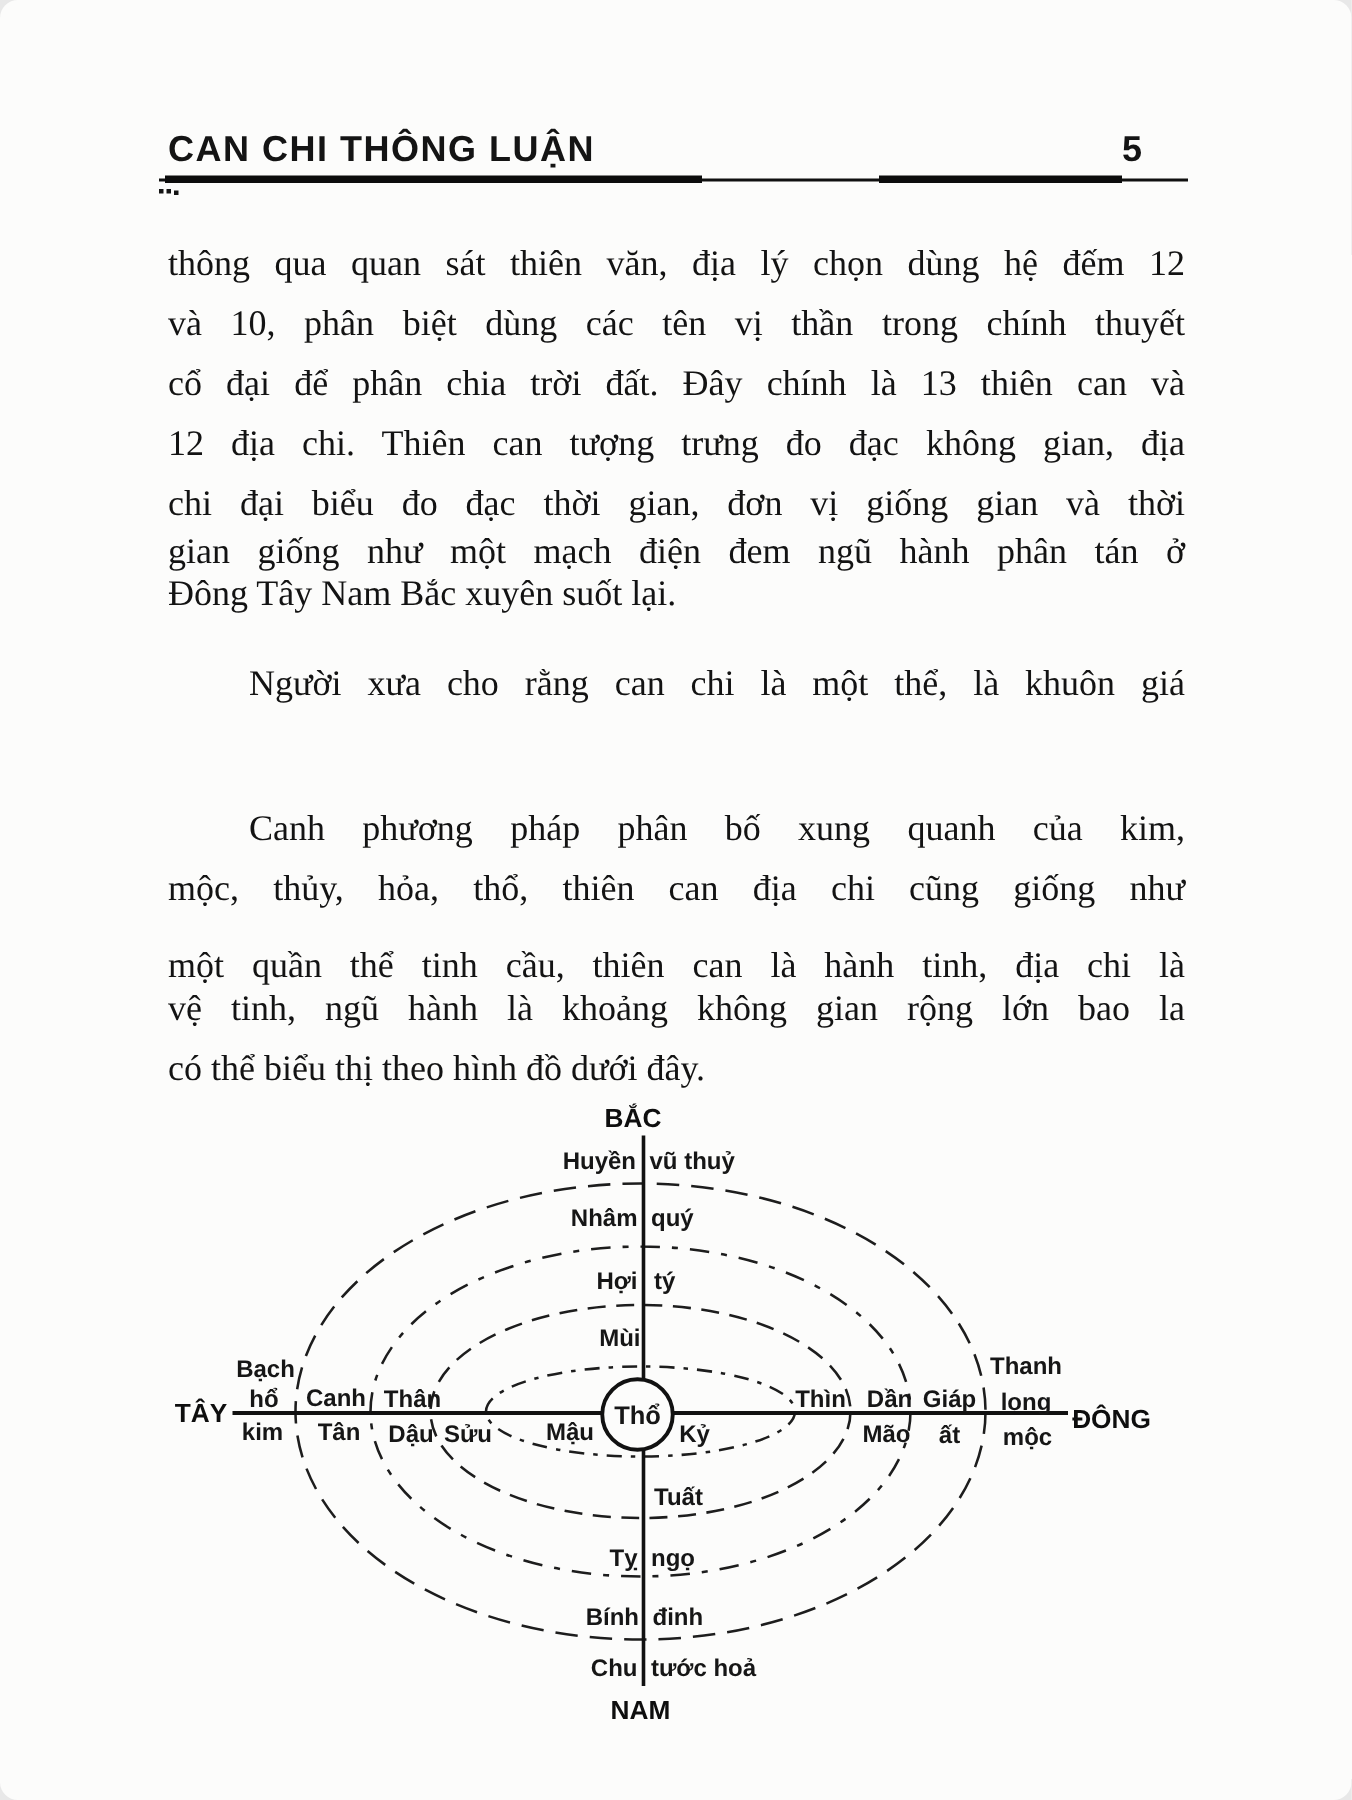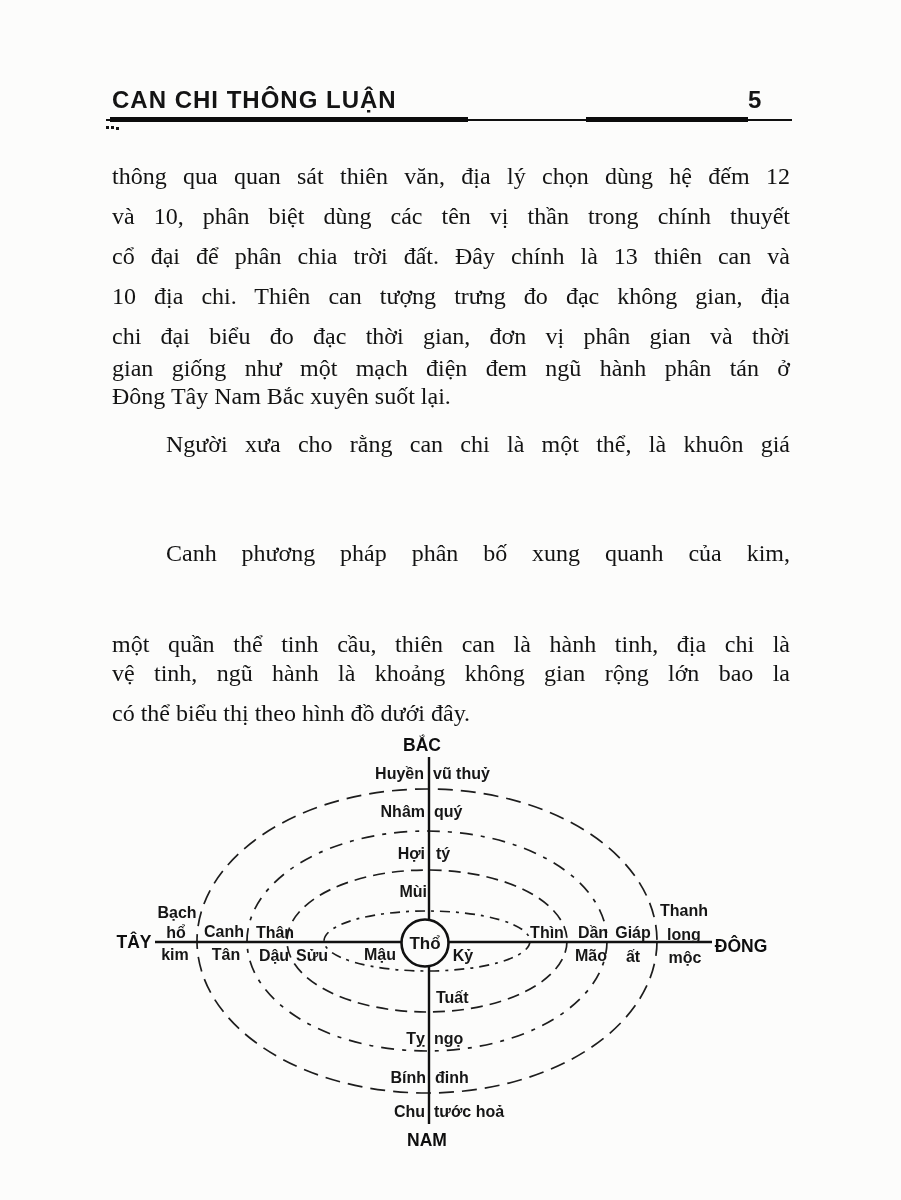--- a/index.html
+++ b/index.html
@@ -1,19 +1,20 @@
 <!DOCTYPE html>
 <html><head>
 <meta charset="utf-8">
 <style>
   html,body{margin:0;padding:0;background:#e8e8e8;}
   .page{
     position:relative;width:901px;height:1200px;margin:0 auto;
     background:#fcfcfb;color:#161616;overflow:hidden;
     font-family:"Liberation Serif", serif;
+    border-radius:12px;
   }
   
   .hdr-title{
     position:absolute;left:112px;top:86px;
     font-family:"Liberation Sans", sans-serif;
     font-size:24px;font-weight:600;letter-spacing:1px;color:#141414;
     white-space:nowrap;
   }
   .hdr-page{
     position:absolute;left:748px;top:86px;
@@ -47,28 +48,29 @@
   <div class="hdr-title">CAN CHI THÔNG LUẬN</div>
   <div class="hdr-page">5</div>
   <div class="rule-base"></div>
   <div class="rule-thick1"></div>
   <div class="rule-thick2"></div>
   <div class="rule-dots"></div>
 
   <div class="bl j" style="top:156px">thông qua quan sát thiên văn, địa lý chọn dùng hệ đếm 12</div>
   <div class="bl j" style="top:196px">và 10, phân biệt dùng các tên vị thần trong chính thuyết</div>
   <div class="bl j" style="top:236px">cổ đại để phân chia trời đất. Đây chính là 13 thiên can và</div>
-  <div class="bl j" style="top:276px">10 địa chi. Thiên can tượng trưng đo đạc không gian, địa</div>
-  <div class="bl j" style="top:316px">chi đại biểu đo đạc thời gian, đơn vị phân gian và thời</div>
+  <div class="bl j" style="top:276px">12 địa chi. Thiên can tượng trưng đo đạc không gian, địa</div>
+  <div class="bl j" style="top:316px">chi đại biểu đo đạc thời gian, đơn vị giống gian và thời</div>
   <div class="bl j" style="top:348px">gian giống như một mạch điện đem ngũ hành phân tán ở</div>
   <div class="bl last" style="top:376px">Đông Tây Nam Bắc xuyên suốt lại.</div>
 
-  <div class="bl j ind" style="top:424px">Người xưa cho rằng can chi là một thể, là khuôn giá</div>
+  <div class="bl j ind" style="top:436px">Người xưa cho rằng can chi là một thể, là khuôn giá</div>
 
   <div class="bl j ind" style="top:533px">Canh phương pháp phân bố xung quanh của kim,</div>
+  <div class="bl j" style="top:573px">mộc, thủy, hỏa, thổ, thiên can địa chi cũng giống như</div>
   <div class="bl j" style="top:624px">một quần thể tinh cầu, thiên can là hành tinh, địa chi là</div>
   <div class="bl j" style="top:653px">vệ tinh, ngũ hành là khoảng không gian rộng lớn bao la</div>
   <div class="bl last" style="top:693px">có thể biểu thị theo hình đồ dưới đây.</div>
 
   <svg class="diagram-svg" viewBox="0 0 901 1200">
 
     <ellipse cx="427" cy="941" rx="103" ry="30" fill="none" stroke="#1d1d1d" stroke-width="1.7" stroke-dasharray="10 6 3 6"></ellipse>
     <ellipse cx="427" cy="941" rx="140" ry="71" fill="none" stroke="#1d1d1d" stroke-width="1.7" stroke-dasharray="12 7"></ellipse>
     <ellipse cx="427" cy="941" rx="180" ry="110" fill="none" stroke="#1d1d1d" stroke-width="1.7" stroke-dasharray="13 8 4 8"></ellipse>
     <ellipse cx="427" cy="941" rx="230" ry="152" fill="none" stroke="#1d1d1d" stroke-width="1.7" stroke-dasharray="15 8"></ellipse>

